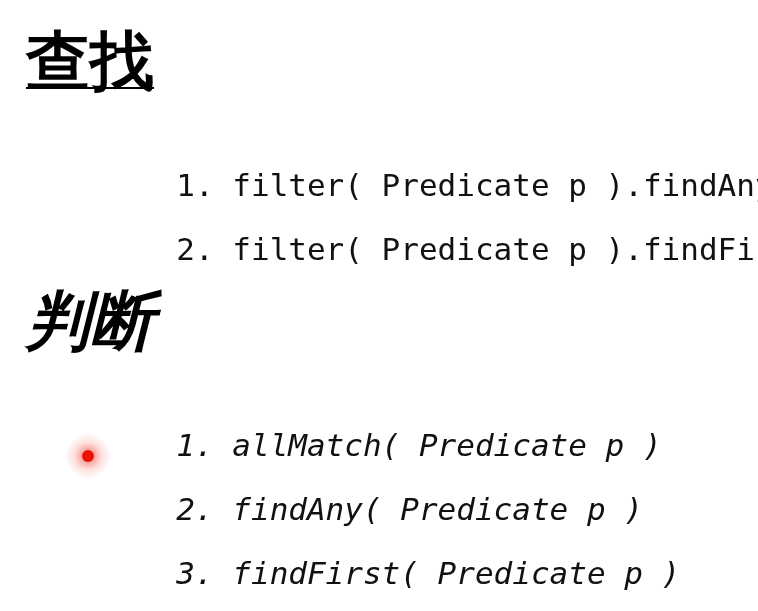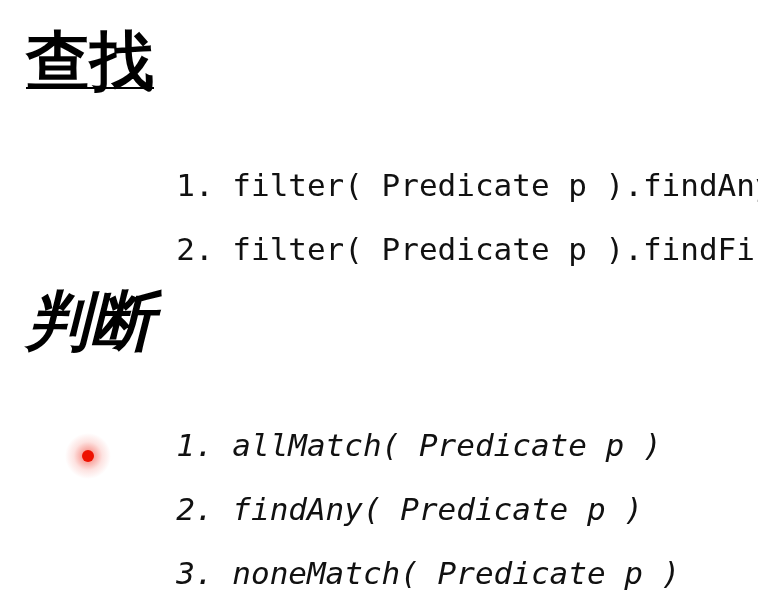--- a/index.html
+++ b/index.html
@@ -134,21 +134,21 @@
     <h2 class="section-heading">判断</h2>
 
     <ul class="code-list">
       <li class="code-item" style="top:93px;">
         <span class="item-marker">1.</span><span class="item-text"> allMatch( Predicate p )</span>
       </li>
       <li class="code-item" style="top:157px;">
         <span class="item-marker">2.</span><span class="item-text"> findAny( Predicate p )</span>
       </li>
       <li class="code-item" style="top:221px;">
-        <span class="item-marker">3.</span><span class="item-text"> noneMatch( Predicate p )</span>
+        <span class="item-marker">3.</span><span class="item-text"> findFirst( Predicate p )</span>
       </li>
     </ul>
   </div>
 
   <div id="click-indicator">
     <div class="glow"></div>
     <div class="dot"></div>
   </div>
 
 </div>

